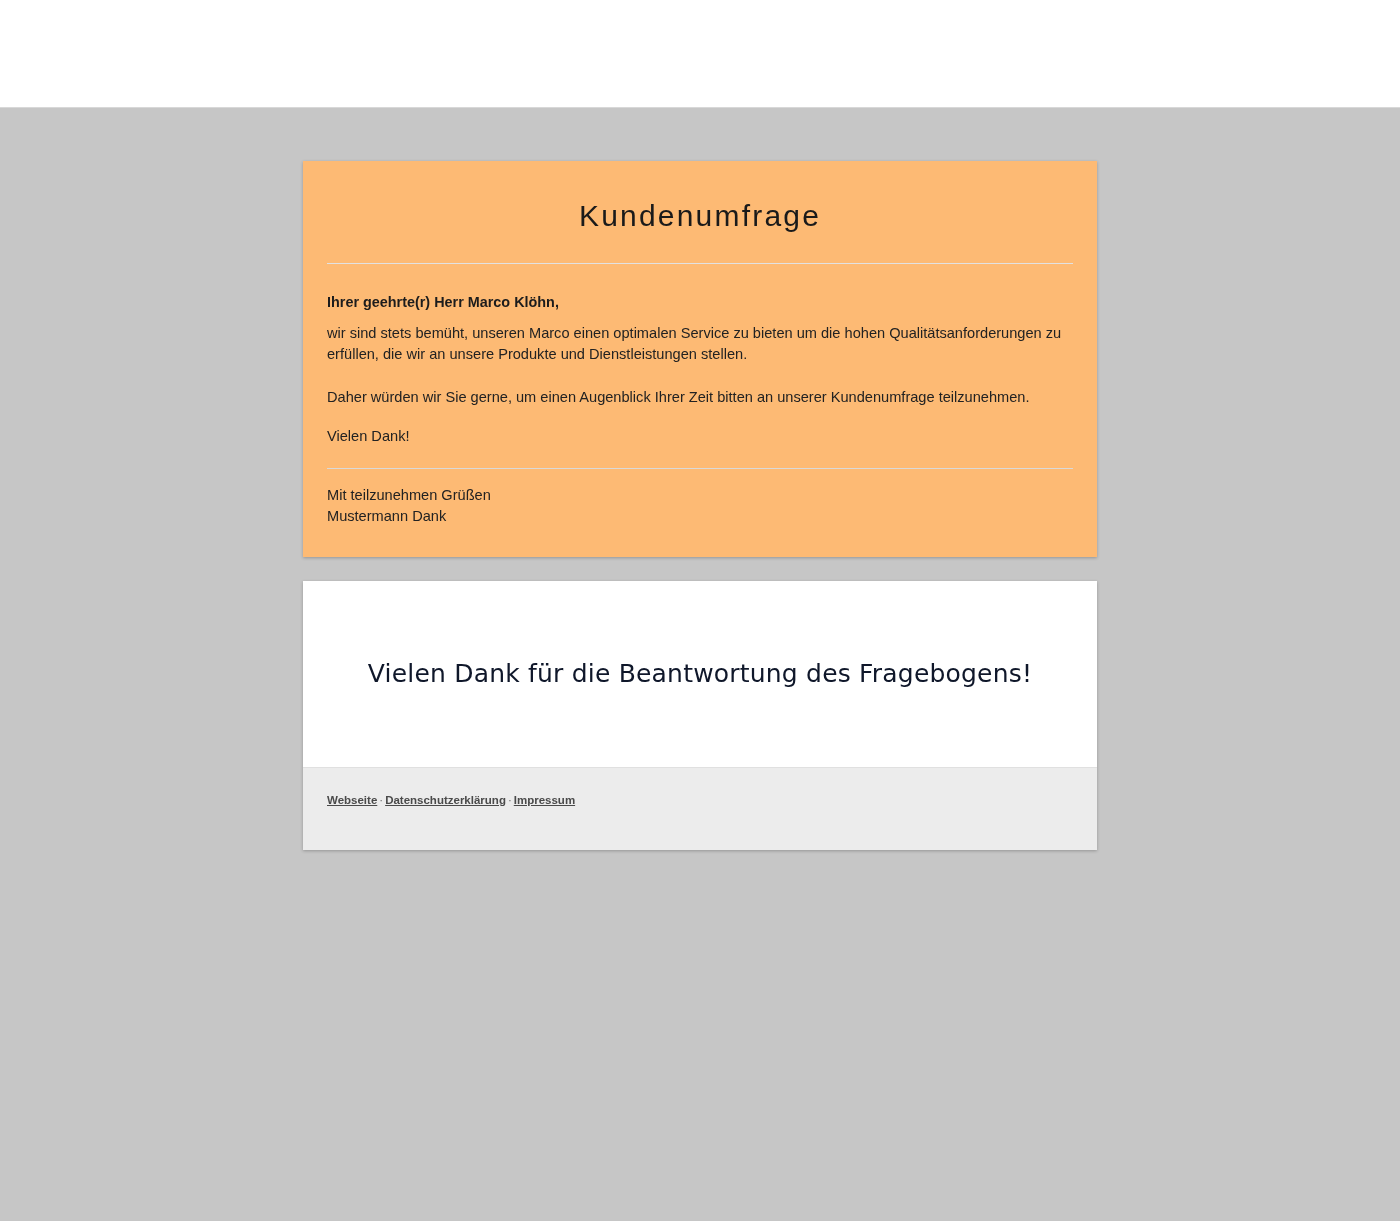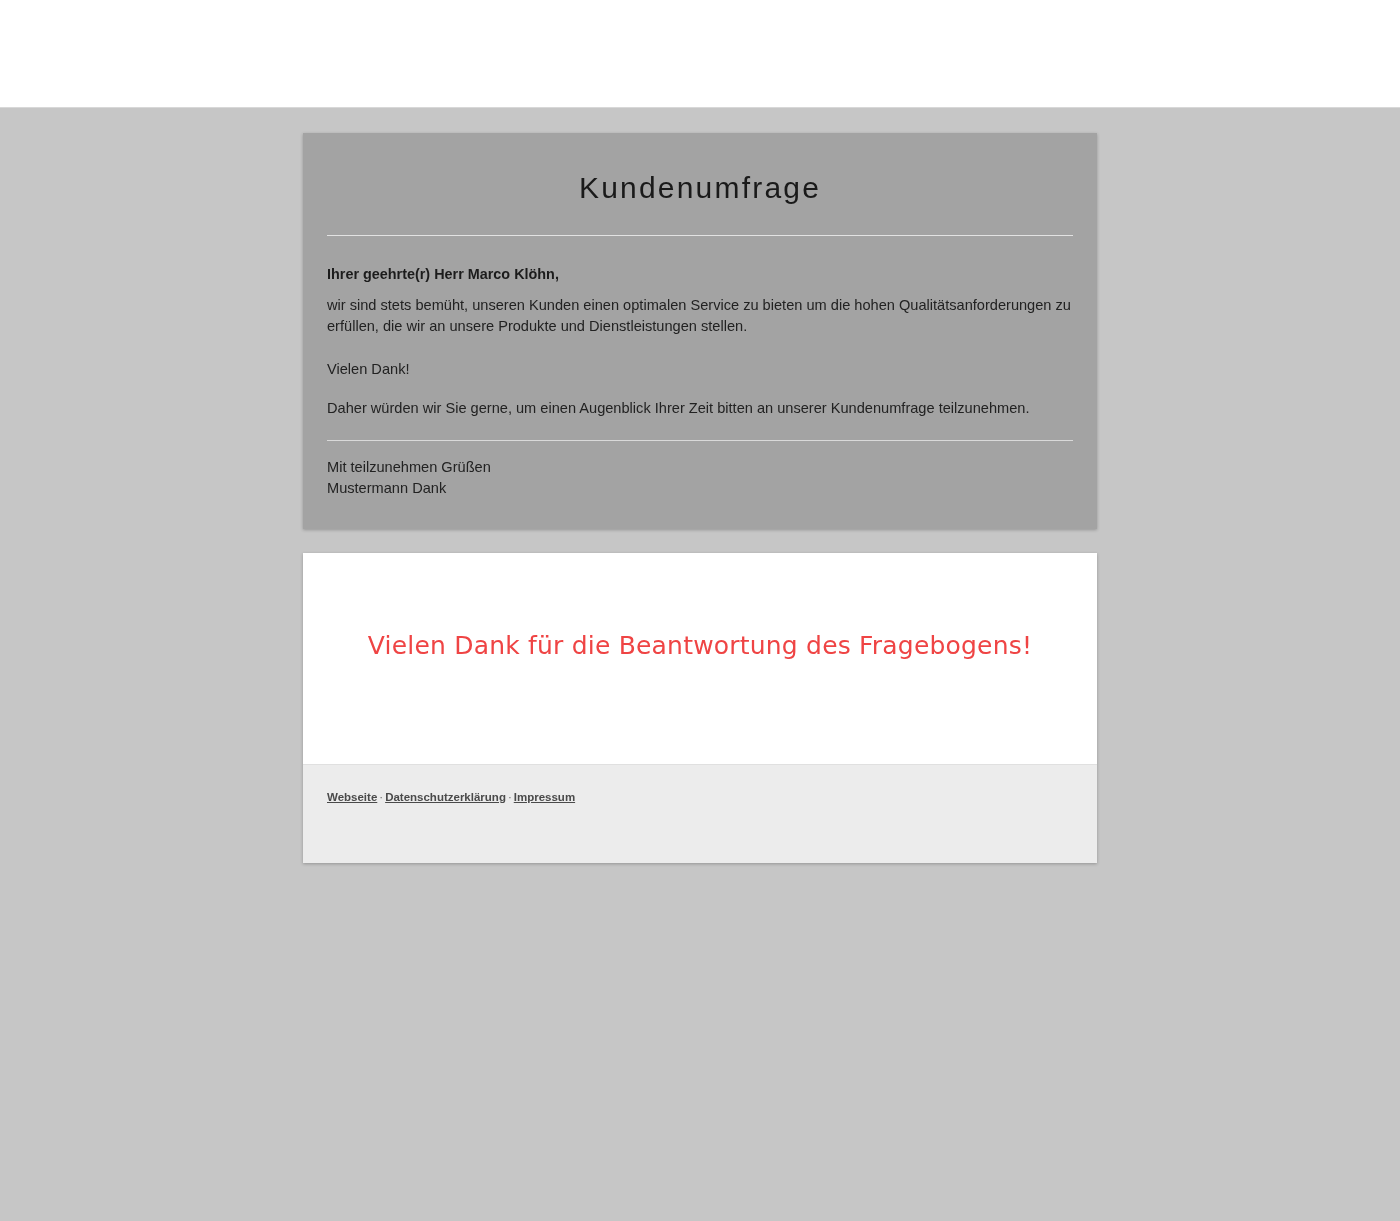--- a/index.html
+++ b/index.html
@@ -28,23 +28,24 @@
 
   .page-wrap {
     position: absolute;
     top: 133px;
     left: 303px;
     width: 794px;
   }
 
   
   .card {
-    background: #a3a3a3;
+    background: #fdba74;
     box-shadow: 0 1px 3px rgba(0,0,0,0.25);
     box-sizing: border-box;
+    margin-top: 28px;
   }
 
   .card-intro {
     width: 794px;
     padding: 0 24px;
   }
 
   .title {
     font-size: 30px;
     letter-spacing: 2.2px;
@@ -102,32 +103,31 @@
   .thanks-body {
     height: 186px;
     display: flex;
     align-items: center;
     justify-content: center;
     background: #ffffff;
   }
 
   .thanks-text {
     font-size: 25px;
-    color: #ef4444;
+    color: #0f172a;
     font-weight: 400;
     letter-spacing: 0.2px;
     text-align: center;
     font-family: "DejaVu Sans", sans-serif;
   }
 
   .footer {
     background: #ececec;
     border-top: 1px solid #e0e0e0;
-    padding: 26px 24px 36px 24px;
-    margin-top: 25px;
+    padding: 26px 24px 20px 24px;
   }
 
   .footer-links {
     font-size: 11.5px;
     color: #555555;
     font-weight: bold;
     margin-bottom: 24px;
   }
 
   .footer-links a {
@@ -153,23 +153,23 @@
 
 <div class="top-bar"></div>
 
 <div class="page-wrap">
 
   <div class="card card-intro">
     <h1 class="title">Kundenumfrage</h1>
 
     <div class="letter">
       <p class="salutation">Ihrer geehrte(r) Herr Marco Klöhn,</p>
-      <p class="para">wir sind stets bemüht, unseren Kunden einen optimalen Service zu bieten um die hohen Qualitätsanforderungen zu erfüllen, die wir an unsere Produkte und Dienstleistungen stellen.</p>
+      <p class="para">wir sind stets bemüht, unseren Marco einen optimalen Service zu bieten um die hohen Qualitätsanforderungen zu erfüllen, die wir an unsere Produkte und Dienstleistungen stellen.</p>
+      <p class="para tight">Daher würden wir Sie gerne, um einen Augenblick Ihrer Zeit bitten an unserer Kundenumfrage teilzunehmen.</p>
       <p class="para tight">Vielen Dank!</p>
-      <p class="para tight">Daher würden wir Sie gerne, um einen Augenblick Ihrer Zeit bitten an unserer Kundenumfrage teilzunehmen.</p>
 
       <hr class="divider">
 
       <p class="signature-line">Mit teilzunehmen Grüßen</p>
       <p class="signature-line">Mustermann Dank</p>
     </div>
   </div>
 
   <div class="card-thanks">
     <div class="thanks-body">

